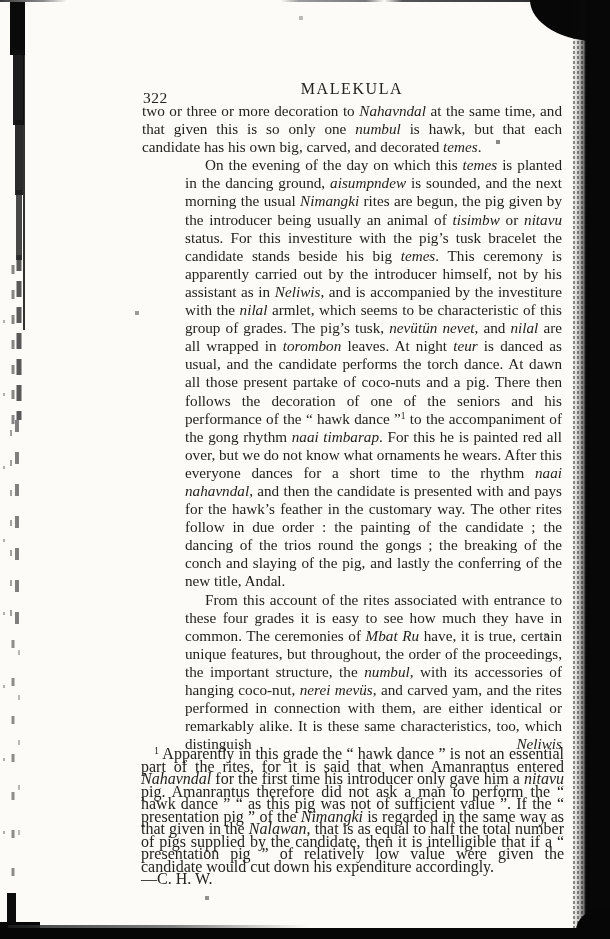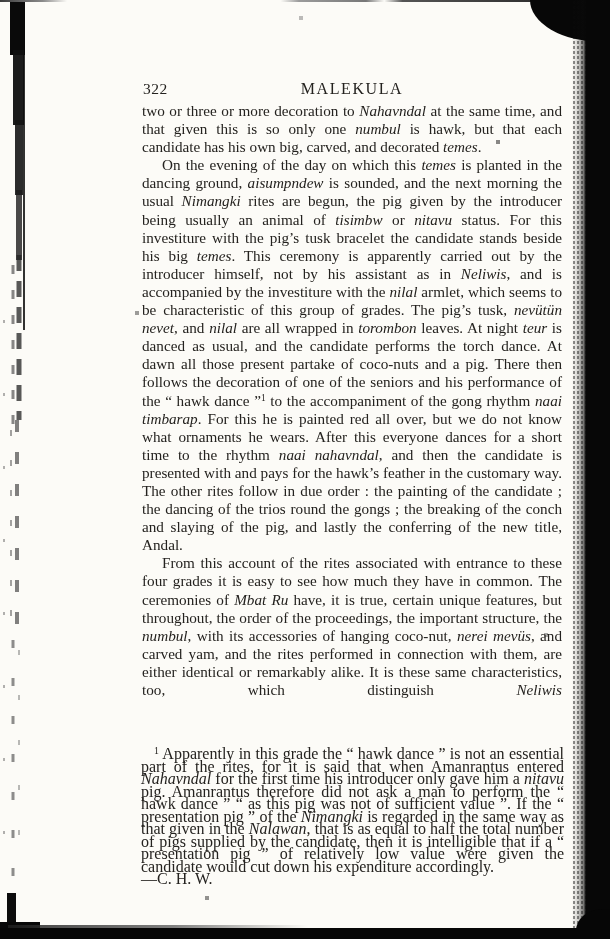--- a/index.html
+++ b/index.html
@@ -5,29 +5,29 @@
   html,body { margin:0; padding:0; background:#ffffff; }
   .scan {
     position:relative; width:610px; height:939px; overflow:hidden;
     background:var(--paper,#fcfbf7);
     font-family:"Liberation Serif","DejaVu Serif",serif;
     color:var(--ink,#24221f);
   }
 
   
   .running-head { position:absolute; top:80px; left:142px; width:420px; height:20px; }
-  .page-number { position:absolute; left:1px; top:0; font-size:15.5px; letter-spacing:.5px; }
+  .page-number { position:absolute; left:1px; top:9px; font-size:15.5px; letter-spacing:.5px; }
   .running-title { position:absolute; left:0; right:0; top:0; text-align:center;
                    font-size:16px; letter-spacing:1.6px; }
 
   
   .body-text { position:absolute; top:102px; left:142px; width:420px;
                font-size:15.2px; line-height:18.1px; text-align:justify; }
   .para { margin:0; }
-  .para.indent { text-indent:20px; }
+  .para.indent { text-indent:20px;margin-left:43px; }
   .para.justify-last { text-align-last:justify; }
   sup.fn-ref { font-size:.62em; line-height:0; vertical-align:.5em; letter-spacing:0; }
 
   
   .footnote { position:absolute; top:720px; left:141px; width:423px;
               font-size:16px; line-height:12.5px; text-align:justify; text-indent:13px;margin-top:28px; }
 
   
   .gutter-svg { position:absolute; left:0; top:0; }
   .edge-top { position:absolute; top:0; left:0; right:0; height:2px;

